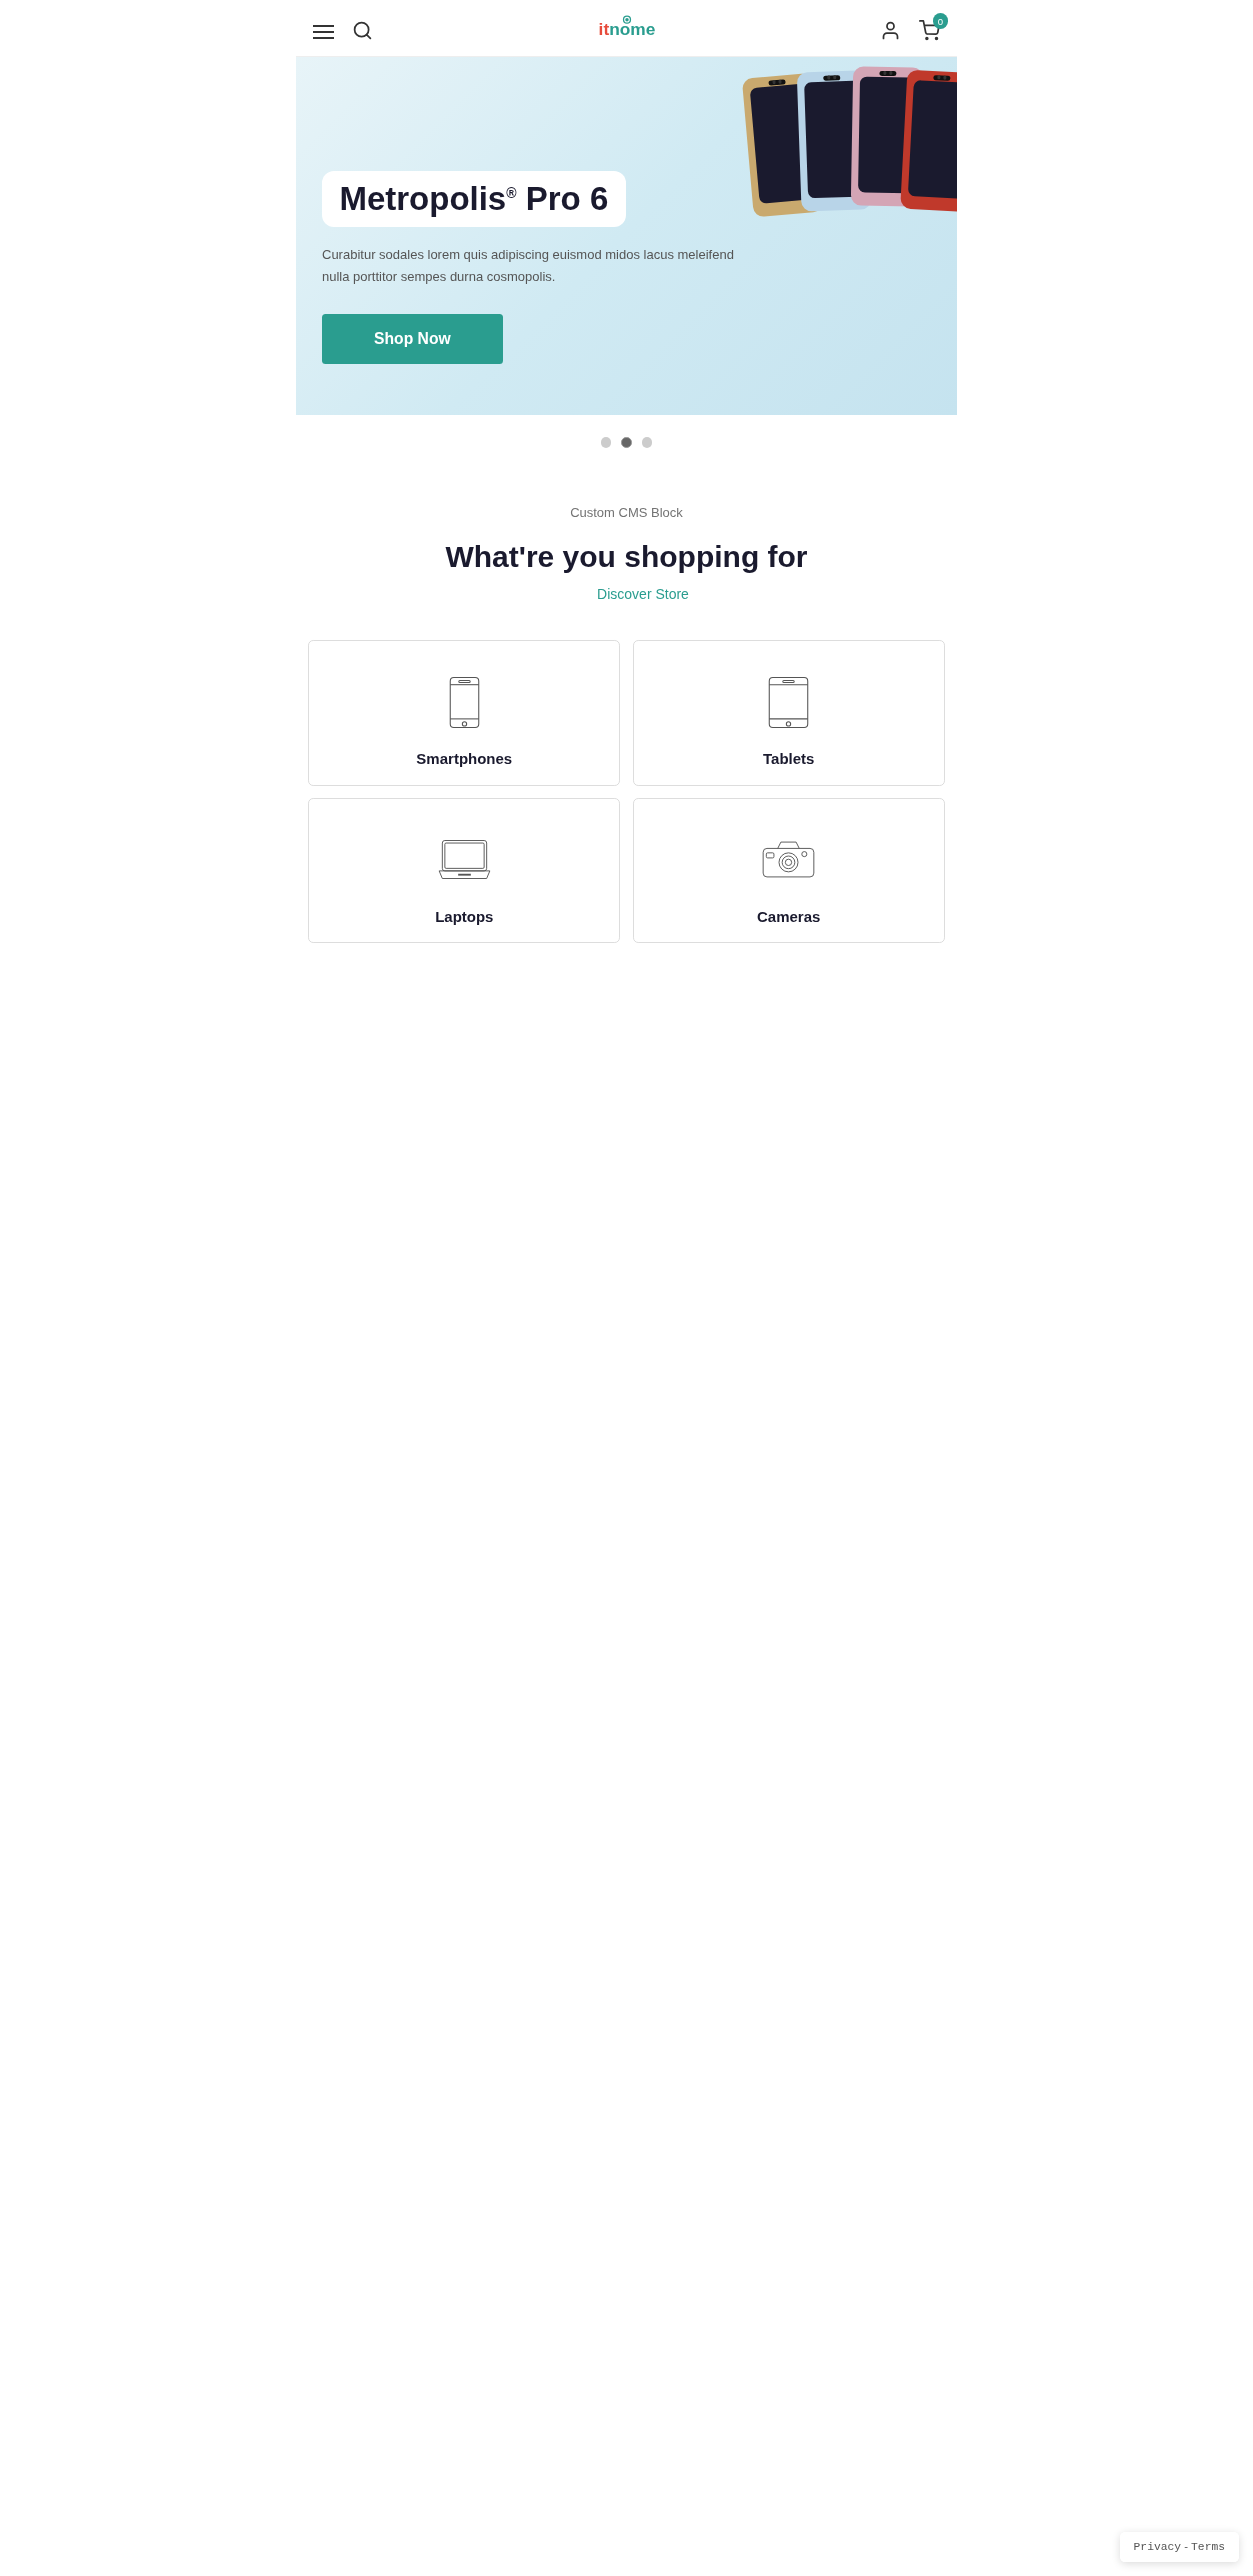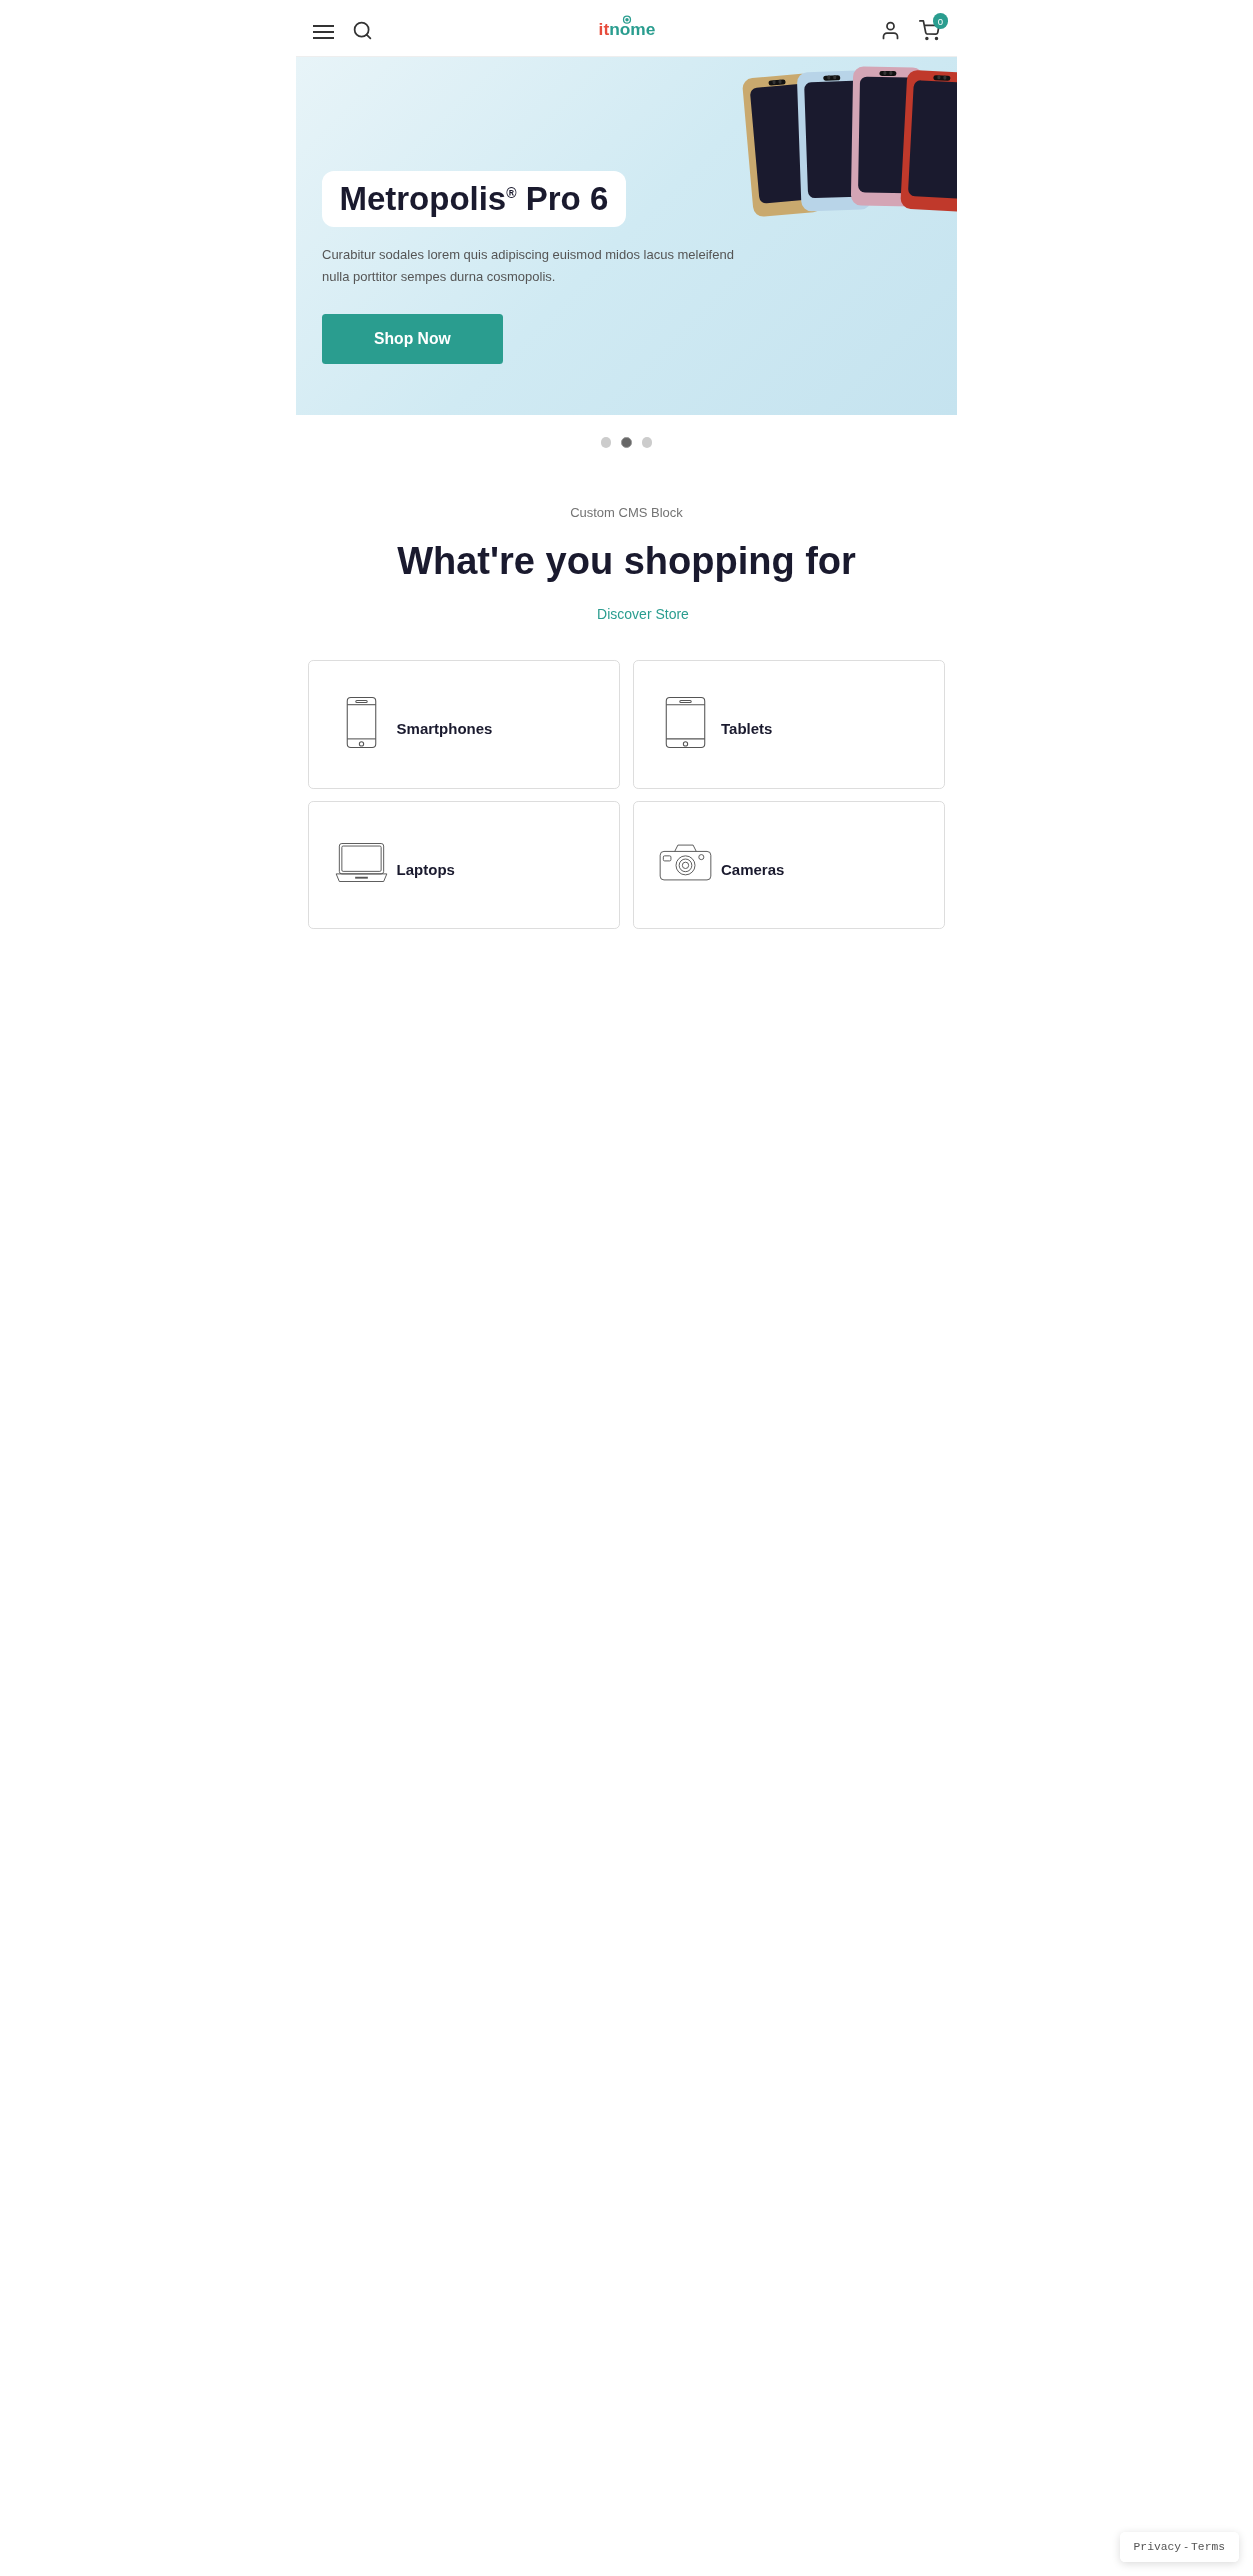--- a/index.html
+++ b/index.html
@@ -162,24 +162,24 @@
     .cms-section {
       text-align: center;
       padding: 35px 17.4px 17.4px;
     }
     .cms-label {
       font-size: 13px;
       color: #737373;
       margin-bottom: 20px;
     }
     .cms-heading {
-      font-size: 38px;
+      font-size: 30px;
       font-weight: 700;
       color: #1a1a2e;
-      margin-bottom: 23px;
+      margin-bottom: 12px;
     }
     .discover-link {
       color: #2a9d8f;
       font-size: 14px;
       text-decoration: none;
       font-weight: 500;
       padding-left: 33px;
     }
 
     
@@ -187,21 +187,21 @@
       display: grid;
       grid-template-columns: 1fr 1fr;
       gap: 12.2px;
       padding: 21px 12.2px;
     }
     .category-card {
       border: 1.3px solid #ddd;
       border-radius: 5.2px;
       padding: 26px 17.4px 17.4px;
       display: flex;
-      flex-direction: row;
+      flex-direction: column;
       align-items: center;
       cursor: pointer;
       background: #fff;
     }
     .category-icon {
       width: 70px;
       height: 70px;
       display: flex;
       align-items: center;
       justify-content: center;

